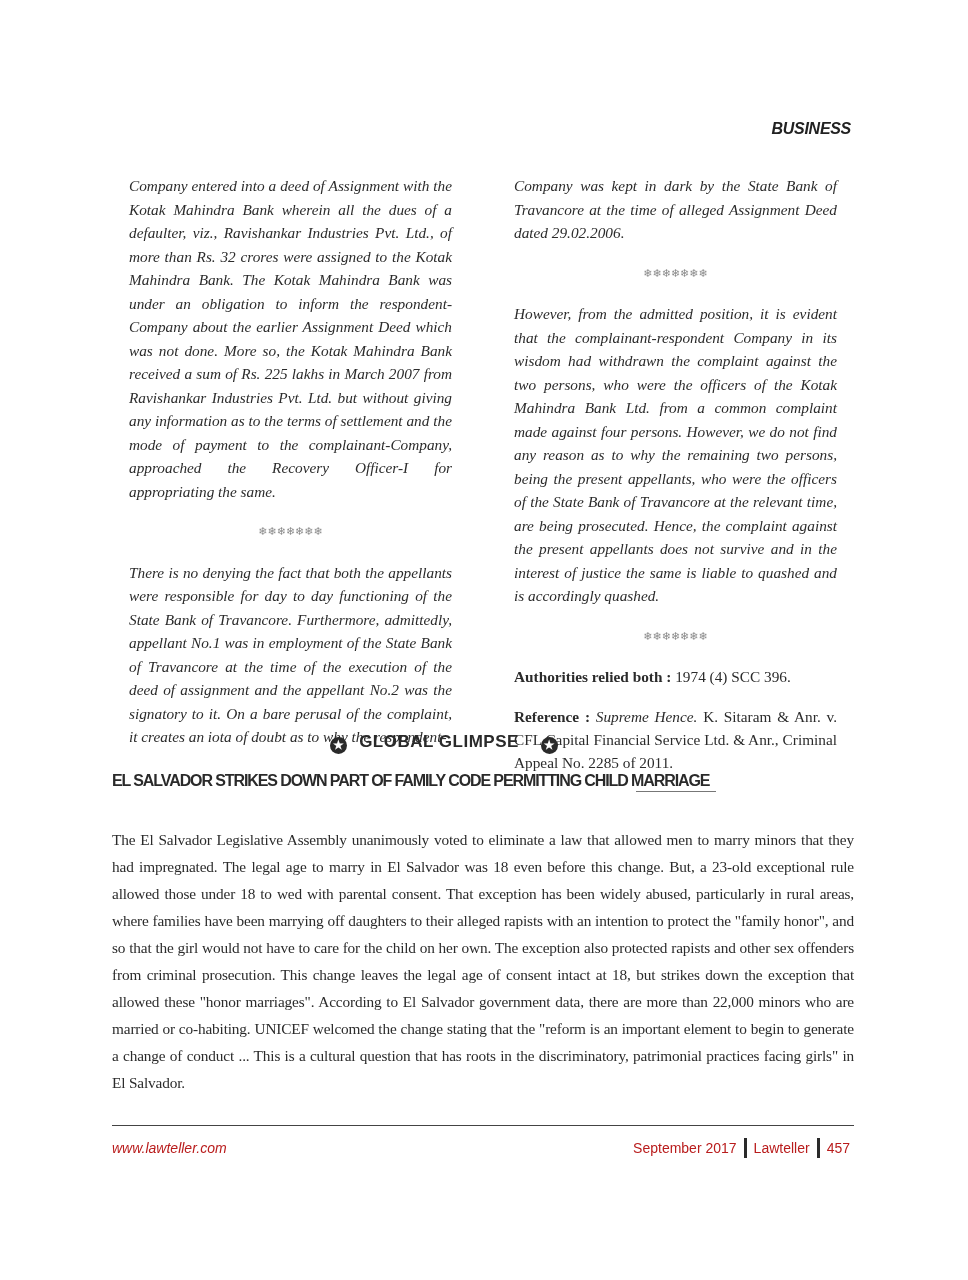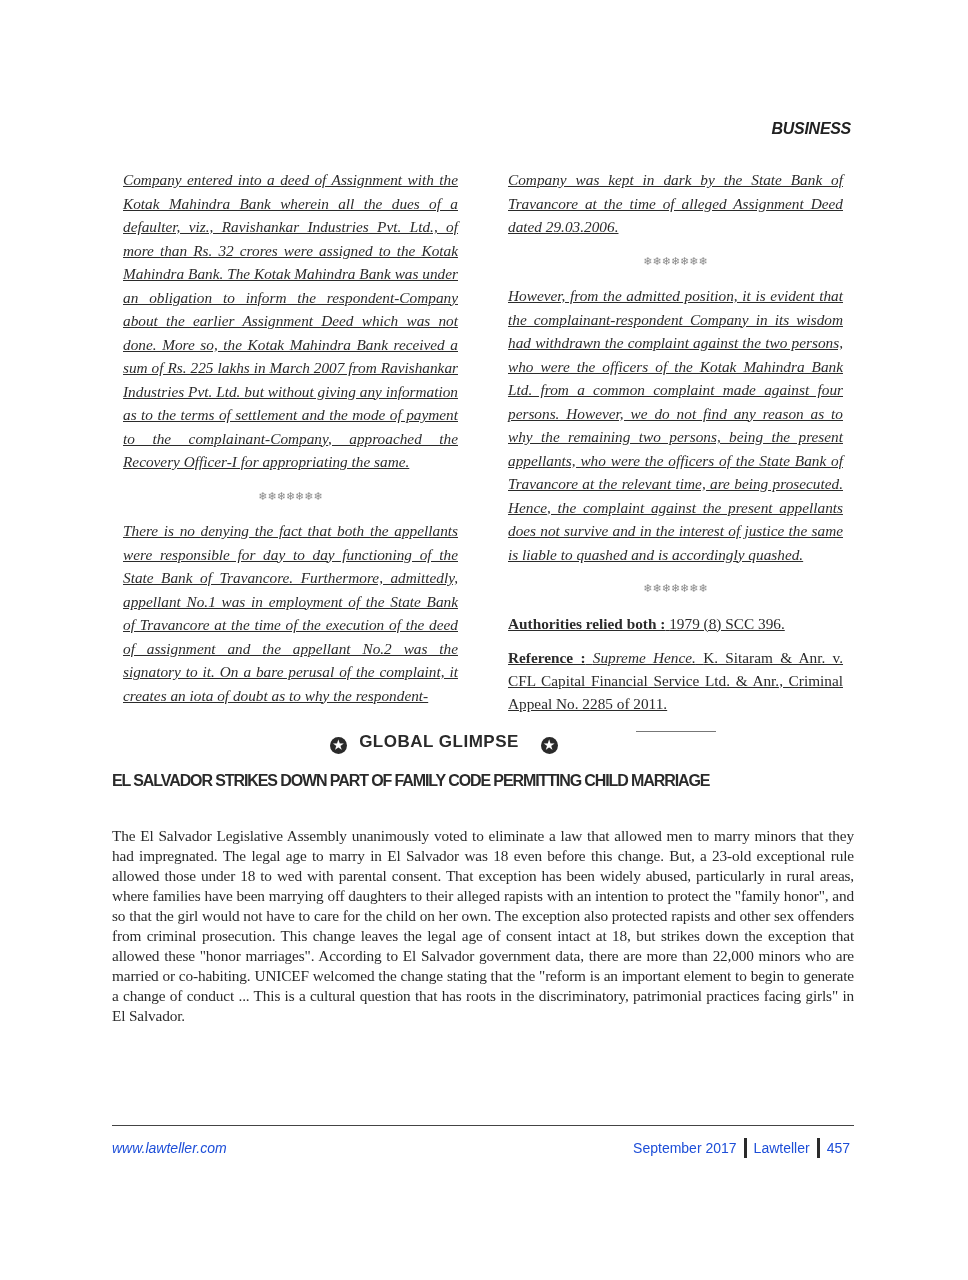--- a/index.html
+++ b/index.html
@@ -36,23 +36,22 @@
     .col {
       width: 357px;
       font-family: "Liberation Serif", serif;
       font-style: italic;
       font-size: 15.3px;
       line-height: 23.5px;
       color: #2b2b2b;
       text-align: justify;
     }
     .col p {
-      margin: 11px;
+      margin: 17px;
       text-align: justify;
-      text-decoration: underline;
     }
     .sep {
       text-align: center;
       font-style: normal;
       font-size: 11px;
       color: #888;
       letter-spacing: 0px;
       line-height: 23.5px;
     }
     .upright {
@@ -108,21 +107,21 @@
       color: #2a2a2a;
       margin: 0;
     }
     .article-body {
       position: absolute;
       top: 826px;
       left: 112px;
       width: 742px;
       font-family: "Liberation Serif", serif;
       font-size: 15.3px;
-      line-height: 20px;
+      line-height: 27px;
       color: #2b2b2b;
       text-align: justify;
       margin: 0;
       letter-spacing: -0.15px;
     }
     .footer-rule {
       position: absolute;
       top: 1125px;
       left: 112px;
       width: 742px;
@@ -132,21 +131,21 @@
     .footer {
       position: absolute;
       top: 1138px;
       left: 112px;
       width: 742px;
       display: flex;
       justify-content: space-between;
       align-items: center;
       font-family: "Liberation Sans", sans-serif;
       font-size: 14px;
-      color: #1d4ed8;
+      color: #b91c1c;
     }
     .footer .site { font-style: italic; }
     .footer .right {
       display: flex;
       align-items: center;
       margin-right: 4px;
     }
     .footer .bar {
       display: inline-block;
       width: 3px;
@@ -160,27 +159,27 @@
 
 <div class="section-label">BUSINESS</div>
 
 <div class="columns">
   <div class="col">
     <p>Company entered into a deed of Assignment with the Kotak Mahindra Bank wherein all the dues of a defaulter, viz., Ravishankar Industries Pvt. Ltd., of more than Rs. 32 crores were assigned to the Kotak Mahindra Bank. The Kotak Mahindra Bank was under an obligation to inform the respondent-Company about the earlier Assignment Deed which was not done. More so, the Kotak Mahindra Bank received a sum of Rs. 225 lakhs in March 2007 from Ravishankar Industries Pvt. Ltd. but without giving any information as to the terms of settlement and the mode of payment to the complainant-Company, approached the Recovery Officer-I for appropriating the same.</p>
     <div class="sep">❄❄❄❄❄❄❄</div>
     <p>There is no denying the fact that both the appellants were responsible for day to day functioning of the State Bank of Travancore. Furthermore, admittedly, appellant No.1 was in employment of the State Bank of Travancore at the time of the execution of the deed of assignment and the appellant No.2 was the signatory to it. On a bare perusal of the complaint, it creates an iota of doubt as to why the respondent-</p>
   </div>
   <div class="col">
-    <p>Company was kept in dark by the State Bank of Travancore at the time of alleged Assignment Deed dated 29.03.2006.</p>
+    <p>Company was kept in dark by the State Bank of Travancore at the time of alleged Assignment Deed dated 29.02.2006.</p>
     <div class="sep">❄❄❄❄❄❄❄</div>
     <p>However, from the admitted position, it is evident that the complainant-respondent Company in its wisdom had withdrawn the complaint against the two persons, who were the officers of the Kotak Mahindra Bank Ltd. from a common complaint made against four persons. However, we do not find any reason as to why the remaining two persons, being the present appellants, who were the officers of the State Bank of Travancore at the relevant time, are being prosecuted. Hence, the complaint against the present appellants does not survive and in the interest of justice the same is liable to quashed and is accordingly quashed.</p>
     <div class="sep">❄❄❄❄❄❄❄</div>
     <p class="upright authorities">
       <b>Authorities relied both :</b>
-      <span>1979 (8) SCC 396.</span>
+      <span>1974 (4) SCC 396.</span>
     </p>
     <p class="upright reference">
       <b>Reference :</b>
       <i>Supreme Hence.</i>
       <span>K. Sitaram &amp; Anr. v. CFL Capital Financial Service Ltd. &amp; Anr., Criminal Appeal No. 2285 of 2011.</span>
     </p>
     <div class="end-rule"></div>
   </div>
 </div>
 

